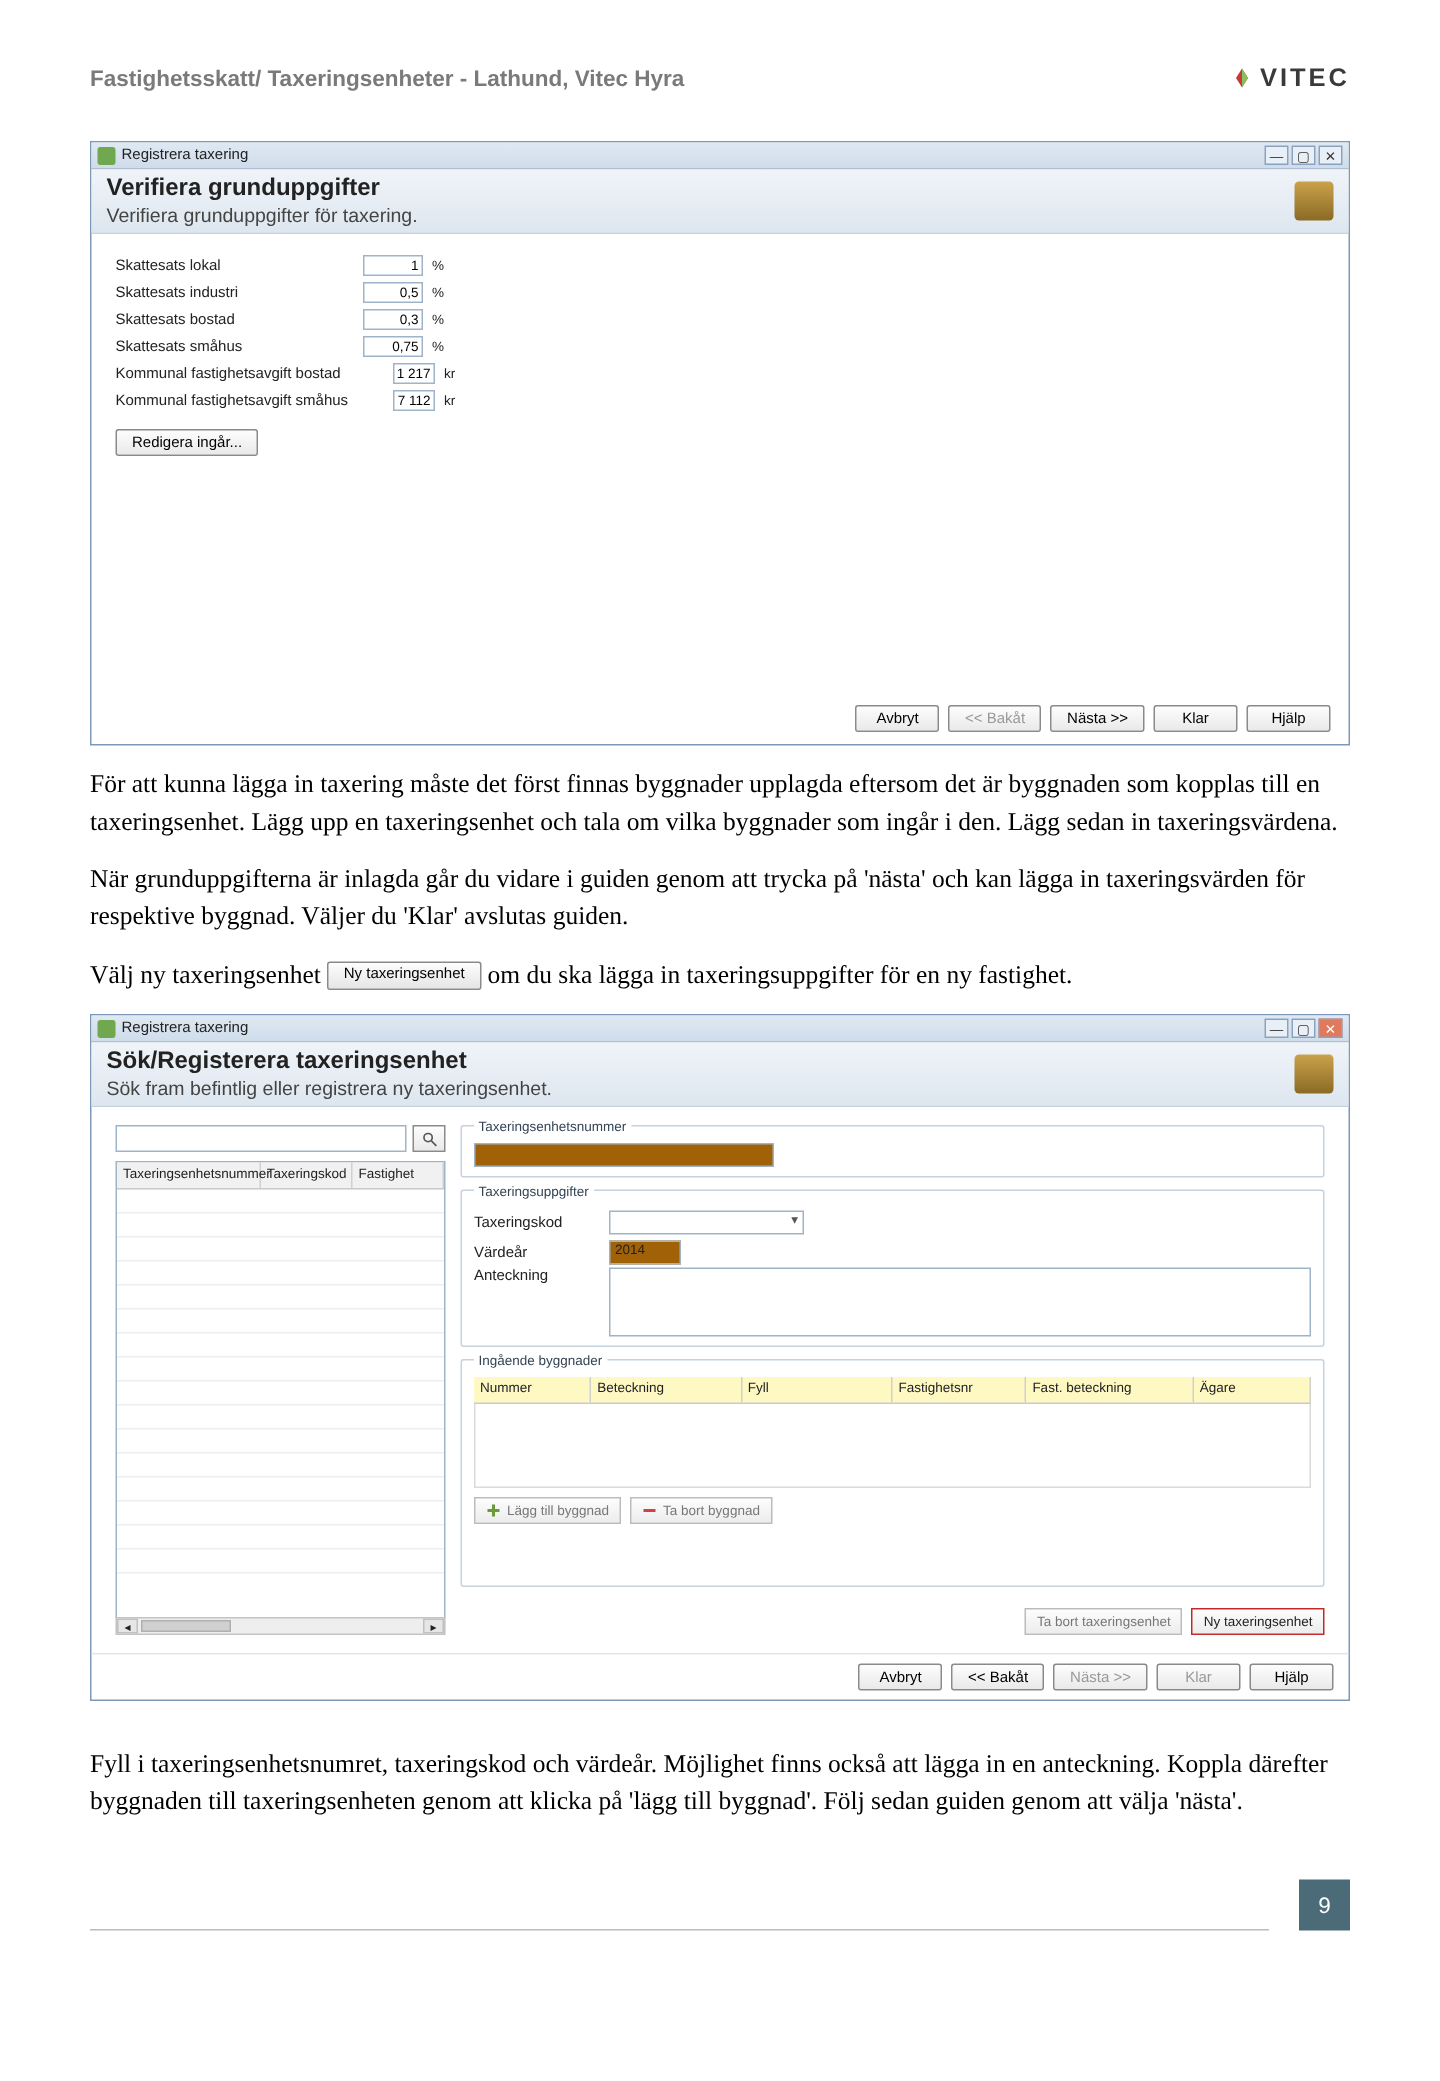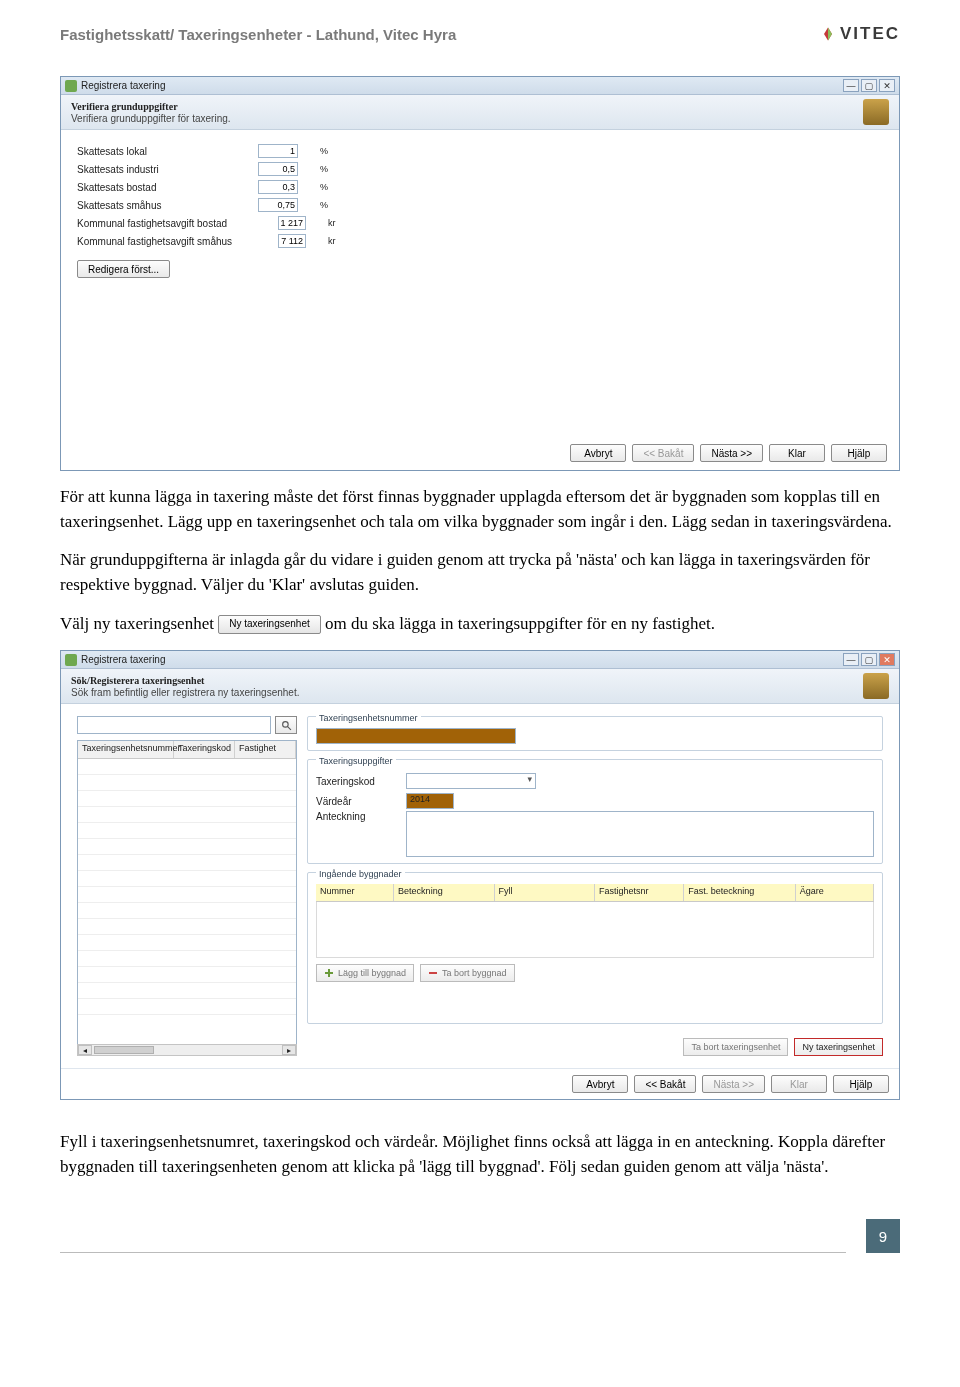--- a/index.html
+++ b/index.html
@@ -4,21 +4,21 @@
 <style>
   * { box-sizing: border-box; margin: 0; padding: 0; }
   body {
     font-family: Garamond, Georgia, serif;
     font-size: 16px;
     color: #000;
     background: #fff;
     width: 960px;
     margin: 0 auto;
   }
-  .page { padding: 24px 60px 10px 60px; }
+  .page { padding: 42px 60px 10px 60px; }
   .doc-header { display: flex; justify-content: space-between; align-items: center; padding-bottom: 6px; }
   .doc-title { color: #7a7a7a; font-size: 15px; font-weight: bold; font-family: Arial, sans-serif; }
   .logo { display: flex; align-items: center; gap: 4px; }
   .logo-icon { width: 16px; height: 16px; }
   .logo-text { font-family: Arial, sans-serif; font-weight: bold; letter-spacing: 2px; font-size: 17px; color: #3a3a3a; }
   .page-footer { display:flex; justify-content:space-between; align-items:flex-end; margin-top:40px; }
   .footer-line { flex:1; border-top:1px solid #bbb; margin-right:20px; }
   .page-num-box { background:#4b6b79; color:#fff; width:34px; height:34px; display:flex; align-items:center; justify-content:center; font-family: Arial, sans-serif; font-size:15px; }
   .body-text { font-size: 17px; line-height: 1.45; margin: 14px 0; font-family: Garamond, Georgia, serif; }
   .inline-btn {
@@ -39,28 +39,28 @@
     background:linear-gradient(#dfe9f3,#cfdcea); border-bottom:1px solid #aebfd3;
     padding:0 4px;
   }
   .titlebar-left { display:flex; align-items:center; gap:4px; }
   .titlebar-icon { width:12px; height:12px; background:#6fa84f; border-radius:2px; }
   .win-btn { width:16px; height:13px; border:1px solid #8aa2be; background:#e9eff6; margin-left:2px; font-size:9px; display:flex; align-items:center; justify-content:center; color:#333; }
   .band {
     background:linear-gradient(#f0f4f9,#dde6ef); border-bottom:1px solid #c4d1de;
     padding:4px 10px; display:flex; justify-content:space-between; align-items:center;
   }
-  .band-text b { font-size:10px;font-family:Liberation Serif, serif; }
-  .band-text div { font-size:10px; color:#444; margin-top:1px; }
+  .band-text b { font-size:16px; }
+  .band-text div { font-size:13px; color:#444; margin-top:1px; }
   .band-icon { width:26px; height:26px; background:linear-gradient(#caa24a,#8a6a25); border-radius:3px; }
   .win-body { padding:12px 16px; }
 
   
   .s1-body { height:340px; position:relative; }
-  .field-row { display:flex; align-items:center; height:18px;gap:16px; }
+  .field-row { display:flex; align-items:center; height:18px; }
   .field-row .lbl { width:165px; font-size:10px; }
   .field-row .lbl-wide { width:185px; font-size:10px; }
   .s1-input {
     width:40px; height:14px; border:1px solid #9fb4c9; background:#fff;
     font-size:9px; text-align:right; padding-right:2px;
   }
   .s1-input.w2 { width:28px; }
   .unit { margin-left:6px; font-size:9px; }
   .btn {
     font-family: Tahoma, Arial, sans-serif; font-size:10px;
@@ -175,21 +175,21 @@
         <div class="lbl-wide">Kommunal fastighetsavgift bostad</div>
         <input class="s1-input w2" value="1 217" style="">
         <span class="unit">kr</span>
       </div>
       <div class="field-row">
         <div class="lbl-wide">Kommunal fastighetsavgift småhus</div>
         <input class="s1-input w2" value="7 112" style="">
         <span class="unit">kr</span>
       </div>
       <div style="height:10px;"></div>
-      <button class="btn">Redigera först...</button>
+      <button class="btn">Redigera ingår...</button>
 
       <div class="wiz-bar">
         <button class="btn">Avbryt</button>
         <button class="btn disabled">&lt;&lt; Bakåt</button>
         <button class="btn">Nästa &gt;&gt;</button>
         <button class="btn">Klar</button>
         <button class="btn">Hjälp</button>
       </div>
     </div>
   </div>

